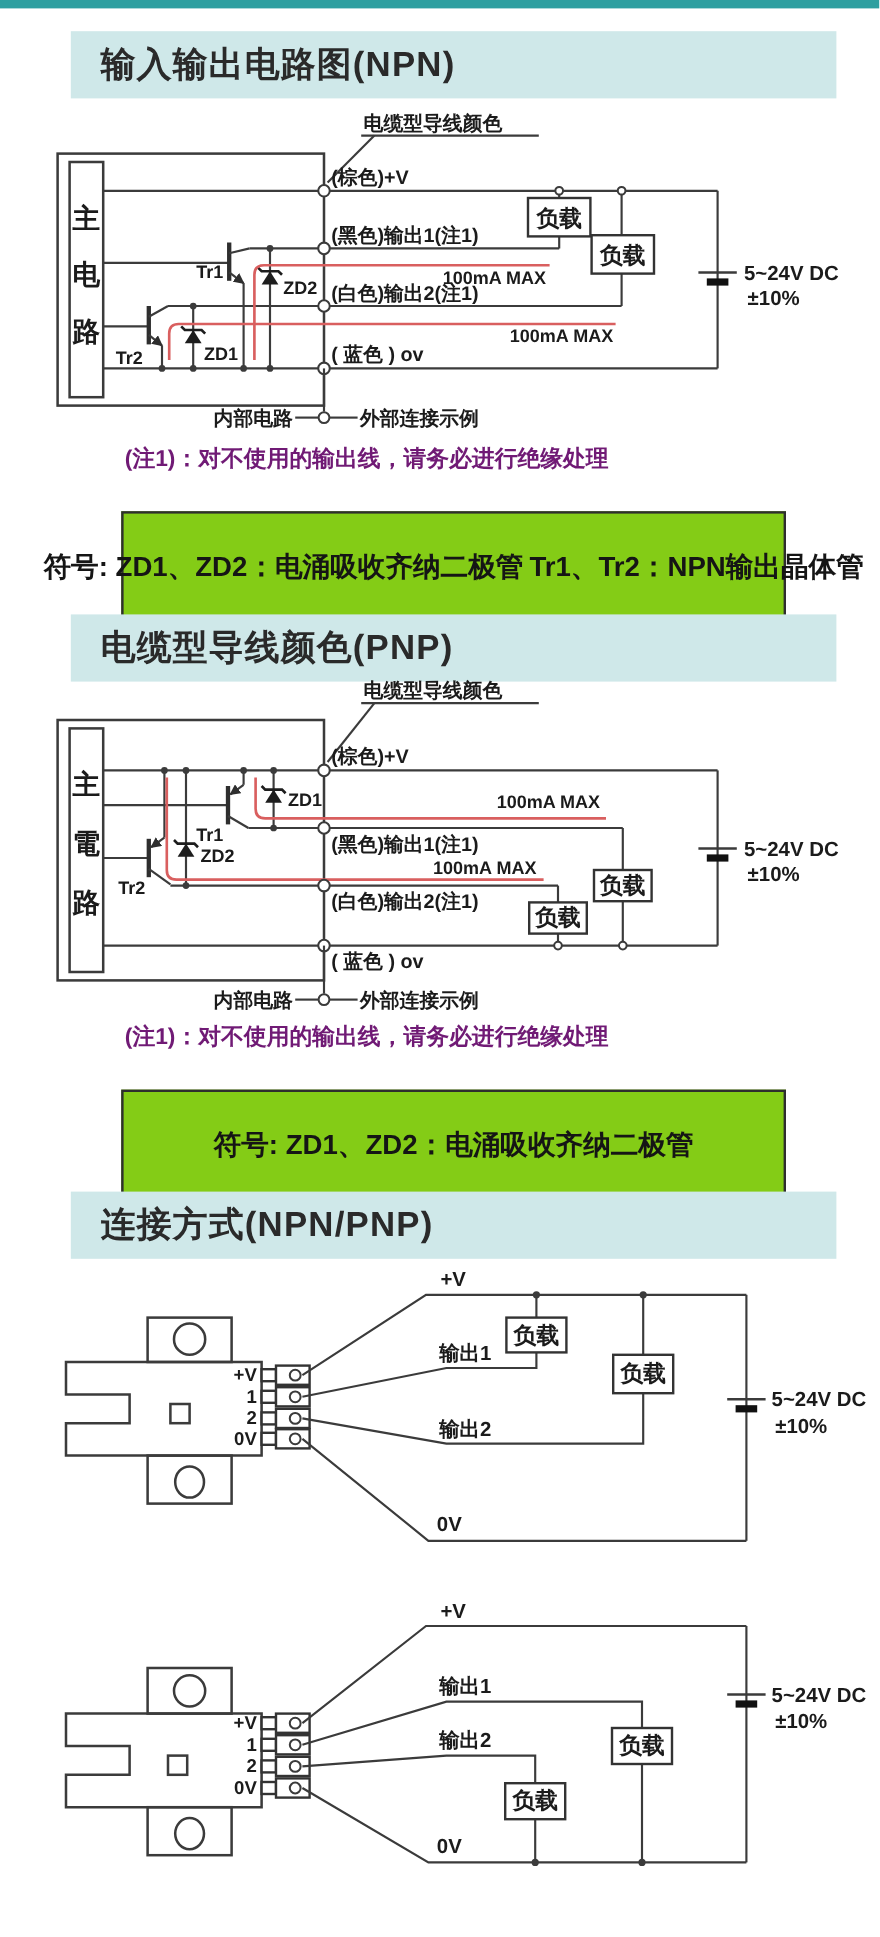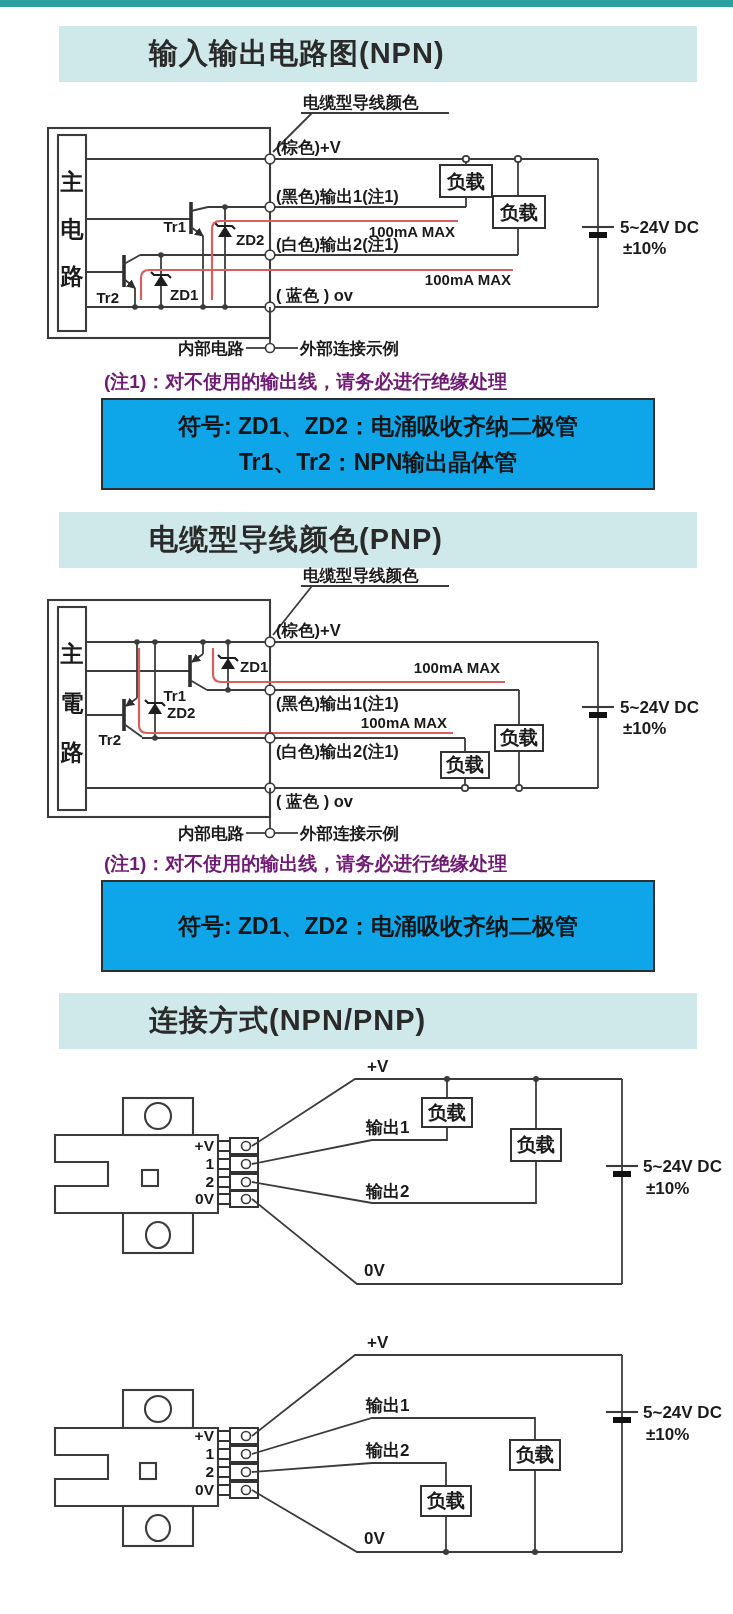--- a/index.html
+++ b/index.html
@@ -1,21 +1,21 @@
 <!DOCTYPE html>
 <html><head>
 <meta charset="utf-8">
 <style>
   html,body{margin:0;padding:0;background:#fff;}
   .page{position:relative;width:733px;height:1614px;background:#ffffff;font-family:"Liberation Sans",sans-serif;overflow:hidden;}
   .topbar{position:absolute;left:0;top:0;width:733px;height:7px;}
-  .band{position:absolute;left:59px;width:638px;height:56px;display:flex;align-items:center;padding-left:90px;box-sizing:border-box;}
+  .band{position:absolute;left:59px;width:638px;height:56px;display:flex;align-items:center;padding-left:25px;box-sizing:border-box;}
   .band span{font-size:29px;font-weight:bold;color:#2a2a2a;letter-spacing:1px;}
   .note{position:absolute;left:104px;font-size:19px;font-weight:bold;color:#701a75;white-space:nowrap;}
-  .symbox{position:absolute;left:101px;width:550px;height:88px;border:2px solid #2e2e2e;display:flex;flex-direction:column;align-items:center;justify-content:center;gap:5px;background:#0ea5e9;}
+  .symbox{position:absolute;left:101px;width:550px;height:88px;border:2px solid #2e2e2e;display:flex;align-items:center;justify-content:center;gap:5px;background:#84cc16;margin-top:28px;}
   .symbox div{font-size:23px;font-weight:bold;color:#151515;white-space:nowrap;}
   svg{position:absolute;left:0;}
   svg text{font-family:"Liberation Sans",sans-serif;fill:#1b1b1b;}
   .w{stroke:#3b3b3b;stroke-width:1.8;fill:none;}
   .wb{stroke:#3b3b3b;stroke-width:2.1;fill:none;}
   .bar{stroke:#2e2e2e;stroke-width:3.6;}
   .red{stroke:#d95f5f;stroke-width:2.2;fill:none;}
   .term{fill:#ffffff;stroke:#3b3b3b;stroke-width:1.7;}
   .dot{fill:#3b3b3b;stroke:none;}
   .box{fill:#ffffff;stroke:#333333;stroke-width:2;}

